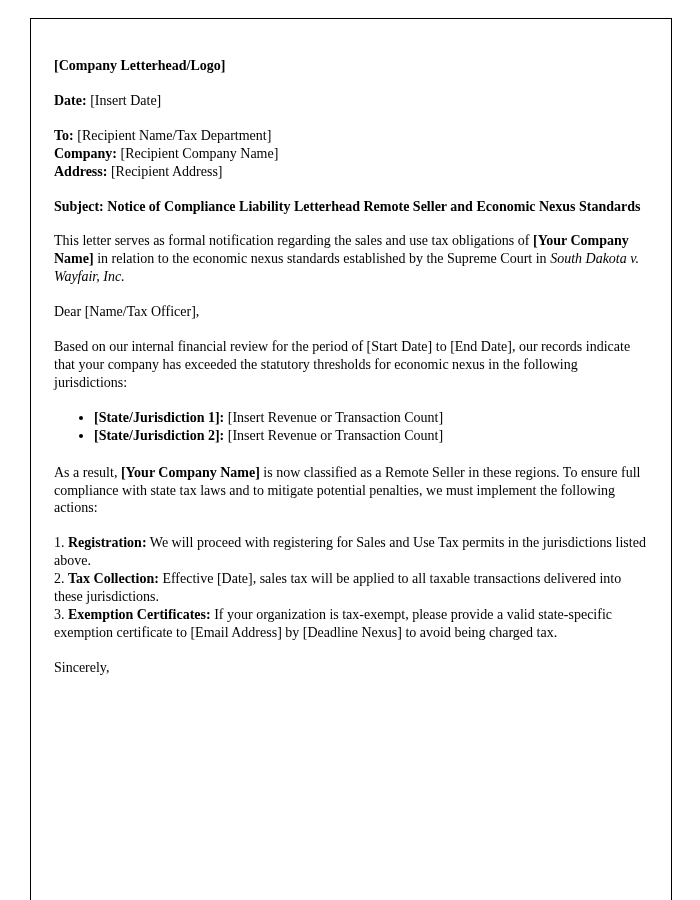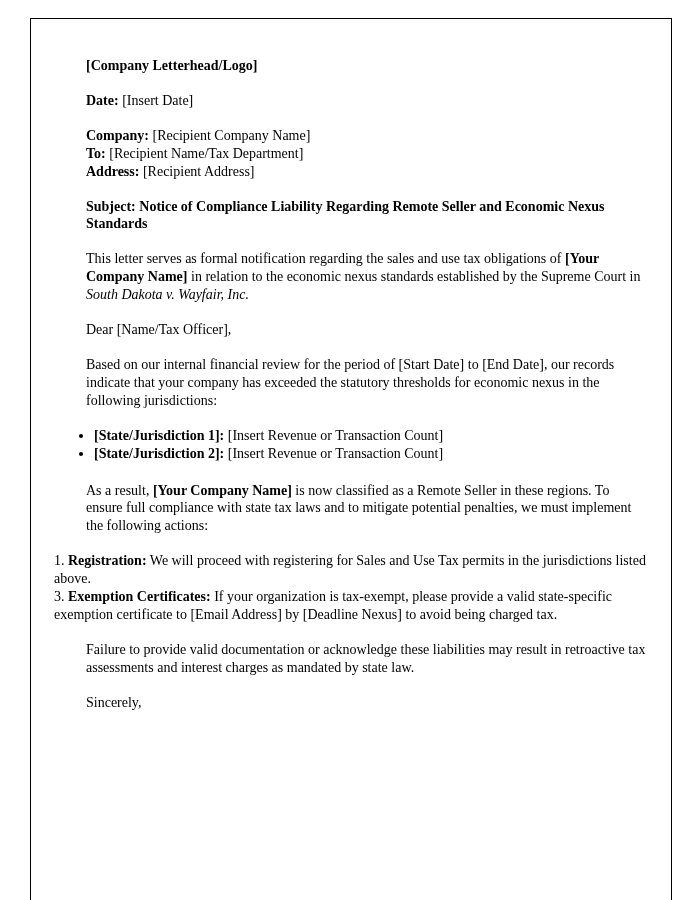--- a/index.html
+++ b/index.html
@@ -13,64 +13,64 @@
   .page {
     position: absolute;
     left: 30px; top: 18px;
     width: 642px; height: 930px;
     border: 1px solid #000000;
     background: #ffffff;
     padding: 38px 23px 0 23px;
     font-size: 14px;
     line-height: 1.28;
   }
-  .para { margin-bottom: 17px; margin-left: 32px; }
+  .para { margin-bottom: 17px; }
   .line { margin-bottom: 0; }
   .b { font-weight: bold; }
   .i { font-style: italic; }
   ul.jurisdictions {
     margin: 0 0 19px 0;
     padding-left: 40px;
     list-style-type: disc;
   }
   .actions { margin-bottom: 17px; }
 </style>
 </head>
 <body>
 
 <div class="page">
 
   <p class="para b">[Company Letterhead/Logo]</p>
 
   <p class="para"><span class="b">Date:</span> <span>[Insert Date]</span></p>
 
   <div class="para">
+    <div class="line"><span class="b">To:</span> <span>[Recipient Name/Tax Department]</span></div>
     <div class="line"><span class="b">Company:</span> <span>[Recipient Company Name]</span></div>
-    <div class="line"><span class="b">To:</span> <span>[Recipient Name/Tax Department]</span></div>
     <div class="line"><span class="b">Address:</span> <span>[Recipient Address]</span></div>
   </div>
 
-  <p class="para b">Subject: Notice of Compliance Liability Regarding Remote Seller and Economic Nexus Standards</p>
+  <p class="para b">Subject: Notice of Compliance Liability Letterhead Remote Seller and Economic Nexus Standards</p>
 
   <p class="para"><span>This letter serves as formal notification regarding the sales and use tax obligations of </span><span class="b">[Your Company Name]</span><span> in relation to the economic nexus standards established by the Supreme Court in </span><span class="i">South Dakota v. Wayfair, Inc.</span></p>
 
   <p class="para">Dear [Name/Tax Officer],</p>
 
   <p class="para">Based on our internal financial review for the period of [Start Date] to [End Date], our records indicate that your company has exceeded the statutory thresholds for economic nexus in the following jurisdictions:</p>
 
   <ul class="jurisdictions">
     <li><span class="b">[State/Jurisdiction 1]:</span> <span>[Insert Revenue or Transaction Count]</span></li>
     <li><span class="b">[State/Jurisdiction 2]:</span> <span>[Insert Revenue or Transaction Count]</span></li>
   </ul>
 
   <p class="para"><span>As a result, </span><span class="b">[Your Company Name]</span><span> is now classified as a Remote Seller in these regions. To ensure full compliance with state tax laws and to mitigate potential penalties, we must implement the following actions:</span></p>
 
   <div class="actions">
     <div class="line"><span>1. </span><span class="b">Registration:</span><span> We will proceed with registering for Sales and Use Tax permits in the jurisdictions listed above.</span></div>
+    <div class="line"><span>2. </span><span class="b">Tax Collection:</span><span> Effective [Date], sales tax will be applied to all taxable transactions delivered into these jurisdictions.</span></div>
     <div class="line"><span>3. </span><span class="b">Exemption Certificates:</span><span> If your organization is tax-exempt, please provide a valid state-specific exemption certificate to [Email Address] by [Deadline Nexus] to avoid being charged tax.</span></div>
   </div>
 
-  <p class="para">Failure to provide valid documentation or acknowledge these liabilities may result in retroactive tax assessments and interest charges as mandated by state law.</p>
 
 
   <p class="para">Sincerely,</p>
 
 </div>
 
 </body></html>

